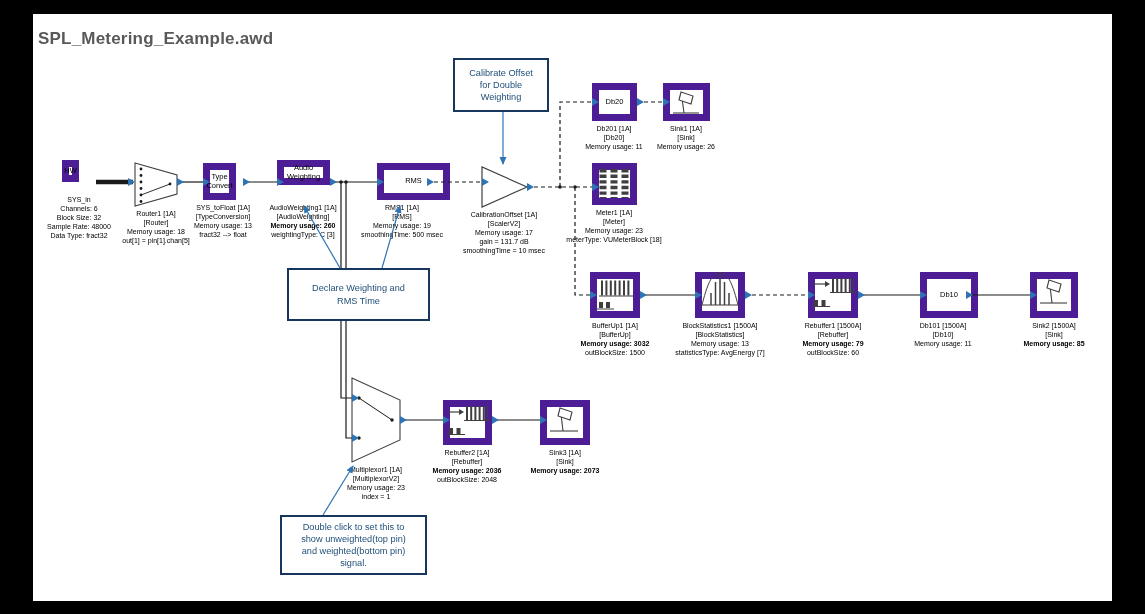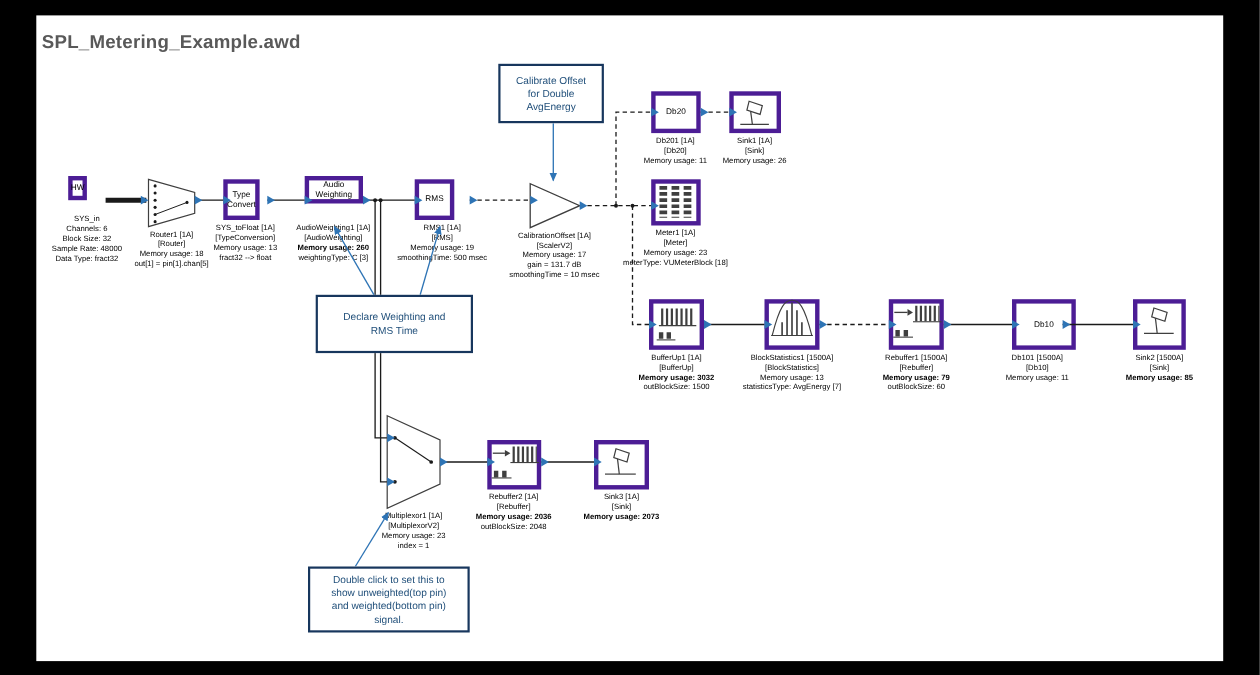--- a/index.html
+++ b/index.html
@@ -1,21 +1,21 @@
 <!DOCTYPE html>
 <html><head>
 <meta charset="utf-8">
 <style>
   * { margin:0; padding:0; box-sizing:border-box; }
   html,body { width:1145px; height:614px; background:#000; position:relative;
               font-family:"Liberation Sans",sans-serif; overflow:hidden; }
   .canvas { position:absolute; left:33px; top:14px; width:1079px; height:587px; background:#fff; }
   .title  { position:absolute; left:5px; top:15px; font-size:17px; font-weight:700;
             color:#595959; letter-spacing:.2px; z-index:1; }
-  .block  { position:absolute; background:#fff; border:4px solid #4c1d95; z-index:1;
+  .block  { position:absolute; background:#fff; border:7px solid #4c1d95; z-index:1;
             display:flex; align-items:center; justify-content:center; text-align:center;
             font-size:7.5px; line-height:1.15; color:#000; }
   .caption{ position:absolute; transform:translateX(-50%); text-align:center; z-index:1;
             font-size:7px; line-height:1.27; color:#000; white-space:nowrap; }
   .caption span { display:block; }
   .caption .b   { font-weight:700; }
   svg.wires { position:absolute; left:0; top:0; z-index:2; pointer-events:none; }
   .callout { position:absolute; z-index:3; background:#fff; border:2px solid #17365d;
              color:#1f4e79; font-size:9.2px; line-height:1.32; text-align:center;
              display:flex; flex-direction:column; align-items:center; justify-content:center;
@@ -31,21 +31,21 @@
 
   <div class="block" style="left:29px;top:146px;width:17px;height:22px">
     <span>HW</span>
   </div>
   <div class="block" style="left:170px;top:149px;width:33px;height:37px">
     <span>Type Convert</span>
   </div>
   <div class="block" style="left:244px;top:146px;width:53px;height:25px">
     <span>Audio Weighting</span>
   </div>
-  <div class="block" style="left:344px;top:149px;width:36px;height:37px">
+  <div class="block" style="left:344px;top:149px;width:73px;height:37px">
     <span>RMS</span>
   </div>
   <div class="block" style="left:559px;top:69px;width:45px;height:38px">
     <span>Db20</span>
   </div>
   <div class="block" style="left:630px;top:69px;width:47px;height:38px"></div>
   <div class="block" style="left:559px;top:149px;width:45px;height:42px"></div>
   <div class="block" style="left:557px;top:258px;width:50px;height:46px"></div>
   <div class="block" style="left:662px;top:258px;width:50px;height:46px"></div>
   <div class="block" style="left:775px;top:258px;width:50px;height:46px"></div>
@@ -309,21 +309,21 @@
       <line x1="470" y1="98" x2="470" y2="150" marker-end="url(#ab)"></line>
       <line x1="307" y1="254" x2="271" y2="192" marker-end="url(#ab)"></line>
       <line x1="349" y1="254" x2="367" y2="192" marker-end="url(#ab)"></line>
       <line x1="290" y1="501" x2="320" y2="452" marker-end="url(#ab)"></line>
     </g>
   </svg>
 
   <div class="callout" style="left:420px;top:44px;width:96px;height:54px">
     <span>Calibrate Offset</span>
     <span>for Double</span>
-    <span>AvgEnergy</span>
+    <span>Weighting</span>
   </div>
   <div class="callout" style="left:247px;top:501px;width:147px;height:60px">
     <span>Double click to set this to</span>
     <span>show unweighted(top pin)</span>
     <span>and weighted(bottom pin)</span>
     <span>signal.</span>
   </div>
   <div class="callout" style="left:254px;top:254px;width:143px;height:53px">
     <span>Declare Weighting and</span>
     <span>RMS Time</span>

